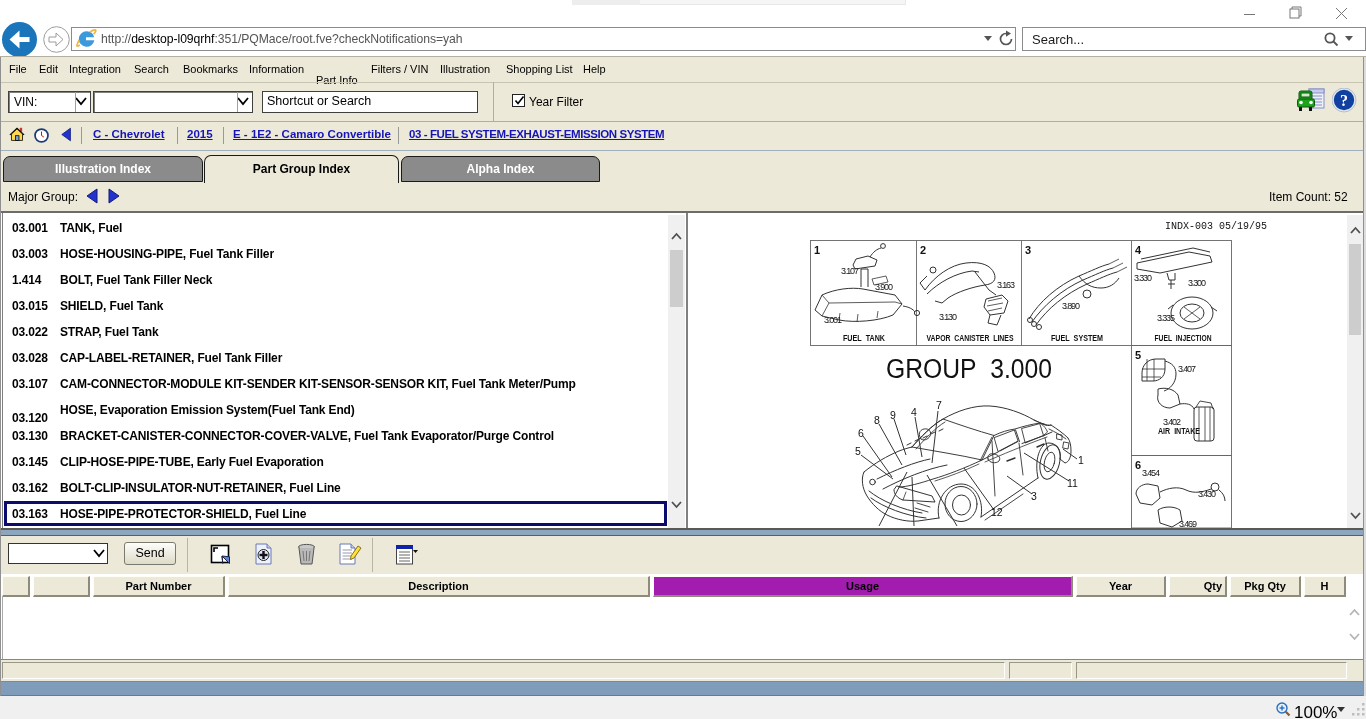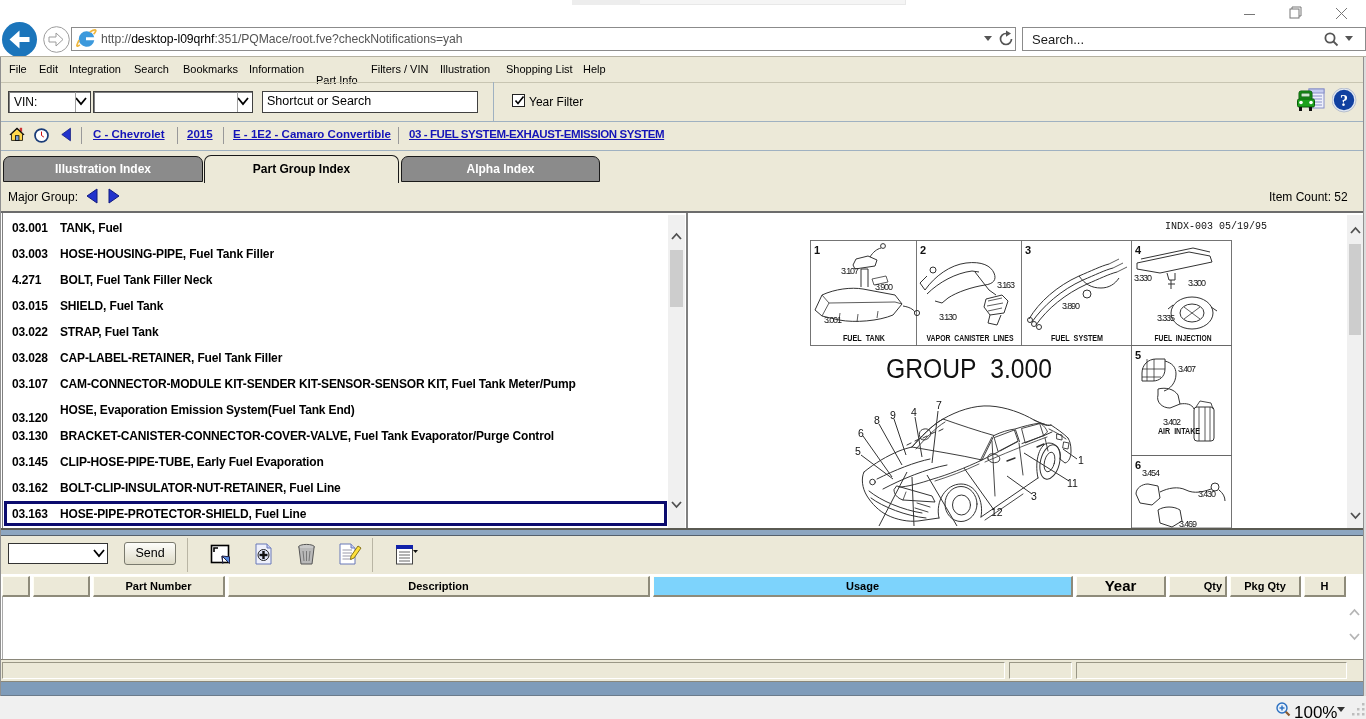--- a/index.html
+++ b/index.html
@@ -165,21 +165,21 @@
   <div class="abs" style="left:1269px;top:190px;font-size:12px;">Item Count: 52</div>
 
   <div class="abs" style="left:0;top:211px;width:1366px;height:2px;background:#6c6c6c;"></div>
 
   <div class="abs" style="left:2px;top:213px;width:685px;height:315px;background:#fff;border-left:1px solid #808080;"></div>
   <div id="list" class="abs" style="left:3px;top:215px;width:663px;height:313px;font-size:12px;font-weight:bold;letter-spacing:-0.15px;color:#000;">
       <div style="position:absolute;left:9px;top:6px;width:46px;">03.001</div>
       <div style="position:absolute;left:57px;top:6px;white-space:nowrap;">TANK, Fuel</div>
       <div style="position:absolute;left:9px;top:32px;width:46px;">03.003</div>
       <div style="position:absolute;left:57px;top:32px;white-space:nowrap;">HOSE-HOUSING-PIPE, Fuel Tank Filler</div>
-      <div style="position:absolute;left:9px;top:58px;width:46px;">4.271</div>
+      <div style="position:absolute;left:9px;top:58px;width:46px;">1.414</div>
       <div style="position:absolute;left:57px;top:58px;white-space:nowrap;">BOLT, Fuel Tank Filler Neck</div>
       <div style="position:absolute;left:9px;top:84px;width:46px;">03.015</div>
       <div style="position:absolute;left:57px;top:84px;white-space:nowrap;">SHIELD, Fuel Tank</div>
       <div style="position:absolute;left:9px;top:110px;width:46px;">03.022</div>
       <div style="position:absolute;left:57px;top:110px;white-space:nowrap;">STRAP, Fuel Tank</div>
       <div style="position:absolute;left:9px;top:136px;width:46px;">03.028</div>
       <div style="position:absolute;left:57px;top:136px;white-space:nowrap;">CAP-LABEL-RETAINER, Fuel Tank Filler</div>
       <div style="position:absolute;left:9px;top:162px;width:46px;">03.107</div>
       <div style="position:absolute;left:57px;top:162px;white-space:nowrap;">CAM-CONNECTOR-MODULE KIT-SENDER KIT-SENSOR-SENSOR KIT, Fuel Tank Meter/Pump</div>
       <div style="position:absolute;left:9px;top:196px;width:46px;">03.120</div>
@@ -478,22 +478,22 @@
     <line x1="4" y1="14" x2="15" y2="14" stroke="#666"></line>
     <line x1="4" y1="17" x2="15" y2="17" stroke="#666"></line>
     <path d="M18 6 L23 6 L20.5 9 Z" fill="#111"></path>
   </svg>
 
   <div id="thead" class="abs" style="left:0;top:576px;width:1366px;height:21px;">
       <div style="position:absolute;left:2px;top:0;width:28px;height:21px;background:#ece9d8;border-top:1px solid #fffef4;border-left:1px solid #fffef4;border-right:2px solid #8e8b7a;border-bottom:2px solid #8e8b7a;font-size:11px;font-weight:bold;text-align:center;line-height:18px;"></div>
       <div style="position:absolute;left:33px;top:0;width:57px;height:21px;background:#ece9d8;border-top:1px solid #fffef4;border-left:1px solid #fffef4;border-right:2px solid #8e8b7a;border-bottom:2px solid #8e8b7a;font-size:11px;font-weight:bold;text-align:center;line-height:18px;"></div>
       <div style="position:absolute;left:93px;top:0;width:132px;height:21px;background:#ece9d8;border-top:1px solid #fffef4;border-left:1px solid #fffef4;border-right:2px solid #8e8b7a;border-bottom:2px solid #8e8b7a;font-size:11px;font-weight:bold;text-align:center;line-height:18px;">Part Number</div>
       <div style="position:absolute;left:228px;top:0;width:422px;height:21px;background:#ece9d8;border-top:1px solid #fffef4;border-left:1px solid #fffef4;border-right:2px solid #8e8b7a;border-bottom:2px solid #8e8b7a;font-size:11px;font-weight:bold;text-align:center;line-height:18px;">Description</div>
-      <div style="position:absolute;left:653px;top:0;width:420px;height:21px;background:#7dd3fc;border-top:1px solid #fffef4;border-left:1px solid #fffef4;border-right:2px solid #8e8b7a;border-bottom:2px solid #8e8b7a;font-size:11px;font-weight:bold;text-align:center;line-height:18px;">Usage</div>
-      <div style="position:absolute;left:1076px;top:0;width:90px;height:21px;background:#ece9d8;border-top:1px solid #fffef4;border-left:1px solid #fffef4;border-right:2px solid #8e8b7a;border-bottom:2px solid #8e8b7a;font-size:15px;font-weight:bold;text-align:center;line-height:18px;">Year</div>
+      <div style="position:absolute;left:653px;top:0;width:420px;height:21px;background:#a21caf;border-top:1px solid #fffef4;border-left:1px solid #fffef4;border-right:2px solid #8e8b7a;border-bottom:2px solid #8e8b7a;font-size:11px;font-weight:bold;text-align:center;line-height:18px;">Usage</div>
+      <div style="position:absolute;left:1076px;top:0;width:90px;height:21px;background:#ece9d8;border-top:1px solid #fffef4;border-left:1px solid #fffef4;border-right:2px solid #8e8b7a;border-bottom:2px solid #8e8b7a;font-size:11px;font-weight:bold;text-align:center;line-height:18px;">Year</div>
       <div style="position:absolute;left:1169px;top:0;width:58px;height:21px;background:#ece9d8;border-top:1px solid #fffef4;border-left:1px solid #fffef4;border-right:2px solid #8e8b7a;border-bottom:2px solid #8e8b7a;font-size:11px;font-weight:bold;text-align:right;line-height:18px;padding-right:3px;">Qty</div>
       <div style="position:absolute;left:1230px;top:0;width:71px;height:21px;background:#ece9d8;border-top:1px solid #fffef4;border-left:1px solid #fffef4;border-right:2px solid #8e8b7a;border-bottom:2px solid #8e8b7a;font-size:11px;font-weight:bold;text-align:center;line-height:18px;">Pkg Qty</div>
       <div style="position:absolute;left:1304px;top:0;width:42px;height:21px;background:#ece9d8;border-top:1px solid #fffef4;border-left:1px solid #fffef4;border-right:2px solid #8e8b7a;border-bottom:2px solid #8e8b7a;font-size:11px;font-weight:bold;text-align:center;line-height:18px;">H</div>
     </div>
 
   <div class="abs" style="left:2px;top:597px;width:1344px;height:66px;background:#fff;border-left:1px solid #aaa;"></div>
   <svg class="abs" style="left:1348px;top:607px;" width="13" height="12" viewBox="0 0 13 12">
       <path d="M2 8 L6.5 3 L11 8" fill="none" stroke="#b5b5b5" stroke-width="1.8"></path>
     </svg>
   <svg class="abs" style="left:1348px;top:630px;" width="13" height="12" viewBox="0 0 13 12">

